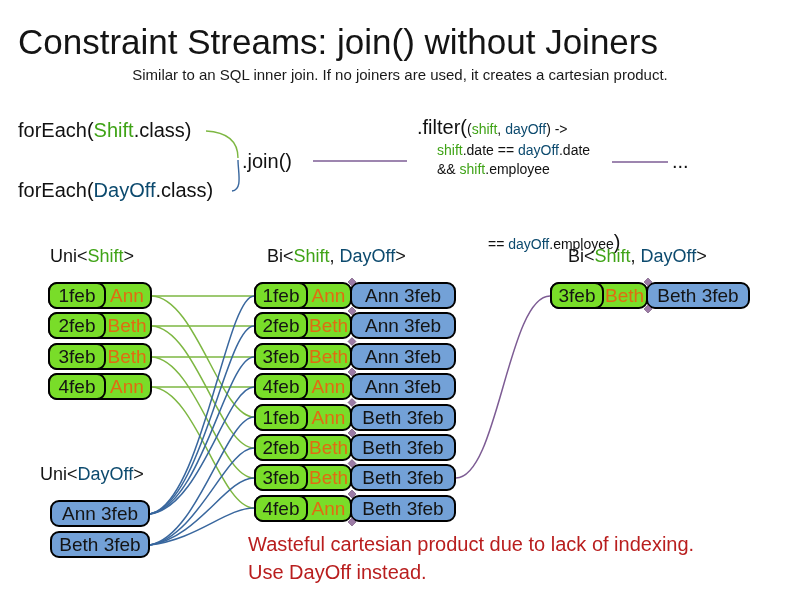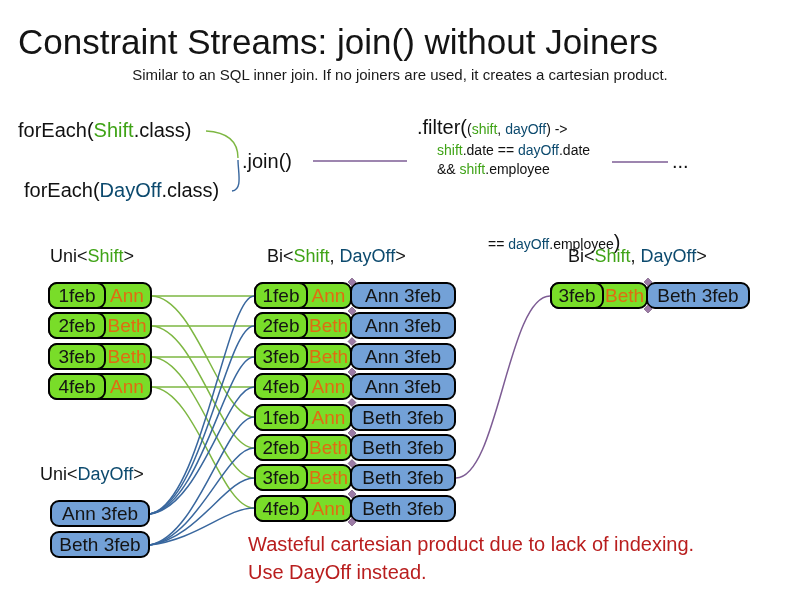--- a/index.html
+++ b/index.html
@@ -71,21 +71,21 @@
     <g fill="none" stroke="#7d5c94" stroke-width="1.5">
       <path d="M456 478 C498 478 508 296 550 296"></path>
     </g>
   </svg>
 
   <div class="abs title">Constraint Streams: join() without Joiners</div>
   <div class="abs subtitle">Similar to an SQL inner join. If no joiners are used, it creates a cartesian product.</div>
 
   <div class="abs code" style="left:18px;top:119px;"><span>forEach(</span><span class="green-t">Shift</span><span>.class)</span></div>
 
-  <div class="abs code" style="left:24px;top:179px;"><span>forEach(</span><span class="blue-t">DayOff</span><span>.class)</span></div>
+  <div class="abs code" style="left:18px;top:179px;"><span>forEach(</span><span class="blue-t">DayOff</span><span>.class)</span></div>
 
   <div class="abs code" style="left:242px;top:150px;">.join()</div>
 
   <div class="abs code" style="left:417px;top:116px;"><span>.filter(</span><span class="code-sm">(</span><span class="code-sm green-t">shift</span><span class="code-sm">, </span><span class="code-sm blue-t">dayOff</span><span class="code-sm">) -&gt;</span></div>
 
   <div class="abs code code-sm" style="left:437px;top:142px;"><span class="green-t">shift</span><span>.date == </span><span class="blue-t">dayOff</span><span>.date</span></div>
 
   <div class="abs code code-sm" style="left:437px;top:161px;"><span>&amp;&amp; </span><span class="green-t">shift</span><span>.employee</span></div>
 
   <div class="abs code code-sm" style="left:488px;top:183px;margin-top:48px;"><span>== </span><span class="blue-t">dayOff</span><span>.employee</span><span style="font-size:20px;">)</span></div>

